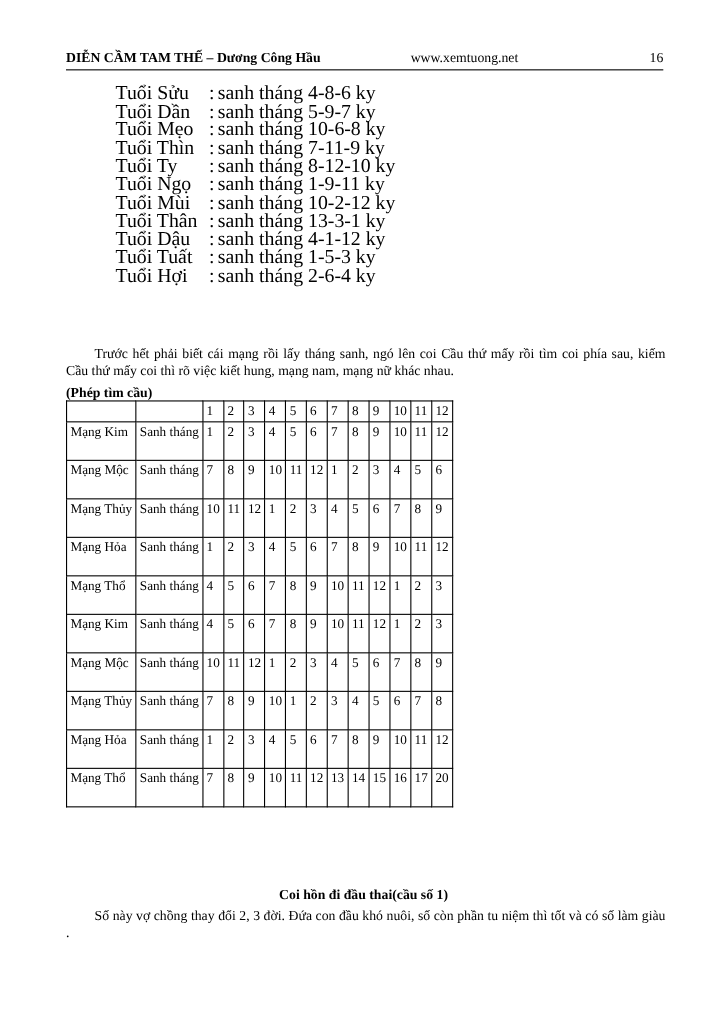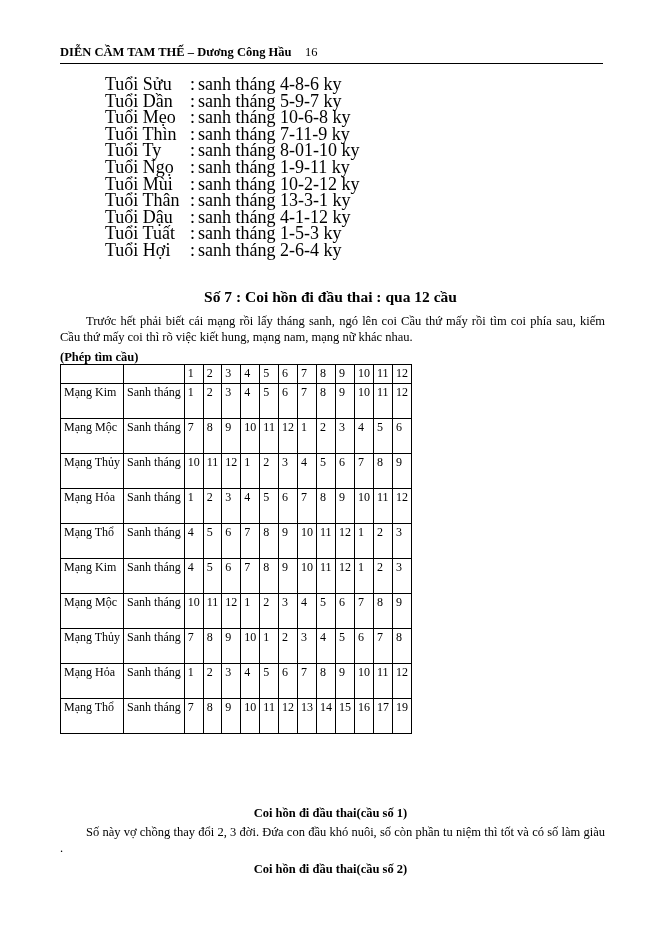--- a/index.html
+++ b/index.html
@@ -172,20 +172,21 @@
     font-weight: bold;
   }
 </style>
 </head>
 <body>
 
 <div class="page">
 
   <div class="header">
     <span class="header-left">DIỄN CẦM TAM THẾ – Dương Công Hầu</span>
+    <span class="header-center">www.xemtuong.net</span>
     <span class="header-right">16</span>
   </div>
   <div class="header-rule"></div>
 
   <div class="zodiac-list">
     <div class="zodiac-row">
       <span class="zodiac-name">Tuổi Sửu</span>
       <span class="zodiac-sep">:</span>
       <span class="zodiac-val">sanh tháng 4-8-6 ky</span>
     </div>
@@ -200,21 +201,21 @@
       <span class="zodiac-val">sanh tháng 10-6-8  ky</span>
     </div>
     <div class="zodiac-row">
       <span class="zodiac-name">Tuổi Thìn</span>
       <span class="zodiac-sep">:</span>
       <span class="zodiac-val">sanh tháng 7-11-9  ky</span>
     </div>
     <div class="zodiac-row">
       <span class="zodiac-name">Tuổi Ty</span>
       <span class="zodiac-sep">:</span>
-      <span class="zodiac-val">sanh tháng 8-01-10 ky</span>
+      <span class="zodiac-val">sanh tháng 8-12-10 ky</span>
     </div>
     <div class="zodiac-row">
       <span class="zodiac-name">Tuổi Ngọ</span>
       <span class="zodiac-sep">:</span>
       <span class="zodiac-val">sanh tháng 1-9-11  ky</span>
     </div>
     <div class="zodiac-row">
       <span class="zodiac-name">Tuổi Mùi</span>
       <span class="zodiac-sep">:</span>
       <span class="zodiac-val">sanh tháng 10-2-12 ky</span>
@@ -234,21 +235,20 @@
       <span class="zodiac-sep">:</span>
       <span class="zodiac-val">sanh tháng 1-5-3 ky</span>
     </div>
     <div class="zodiac-row">
       <span class="zodiac-name">Tuổi Hợi</span>
       <span class="zodiac-sep">:</span>
       <span class="zodiac-val">sanh tháng 2-6-4 ky</span>
     </div>
   </div>
 
-  <div class="section-title">Số 7 : Coi hồn đi đầu thai : qua 12 cầu</div>
   <div class="intro-para">Trước hết phải biết cái mạng rồi lấy tháng sanh, ngó lên coi Cầu thứ mấy rồi tìm coi phía sau, kiếm Cầu thứ mấy coi thì rõ việc kiết hung, mạng nam, mạng nữ khác nhau.</div>
   <div class="phep-label">(Phép tìm cầu)</div>
 
   <table class="cau-table">
     <tbody>
       <tr class="num">
         <td></td>
         <td></td>
         <td>1</td>
         <td>2</td>
@@ -424,22 +424,21 @@
         <td>8</td>
         <td>9</td>
         <td>10</td>
         <td>11</td>
         <td>12</td>
         <td>13</td>
         <td>14</td>
         <td>15</td>
         <td>16</td>
         <td>17</td>
-        <td>19</td>
+        <td>20</td>
       </tr>
     </tbody>
   </table>
 
   <div class="sub-title-1">Coi hồn đi đầu thai(cầu số 1)</div>
   <div class="sub-para-1">Số này vợ chồng thay đổi 2, 3 đời. Đứa con đầu khó nuôi, số còn phần tu niệm thì tốt và có số làm giàu .</div>
-  <div class="sub-title-2">Coi hồn đi đầu thai(cầu số 2)</div>
 
 </div>
 
 </body></html>

